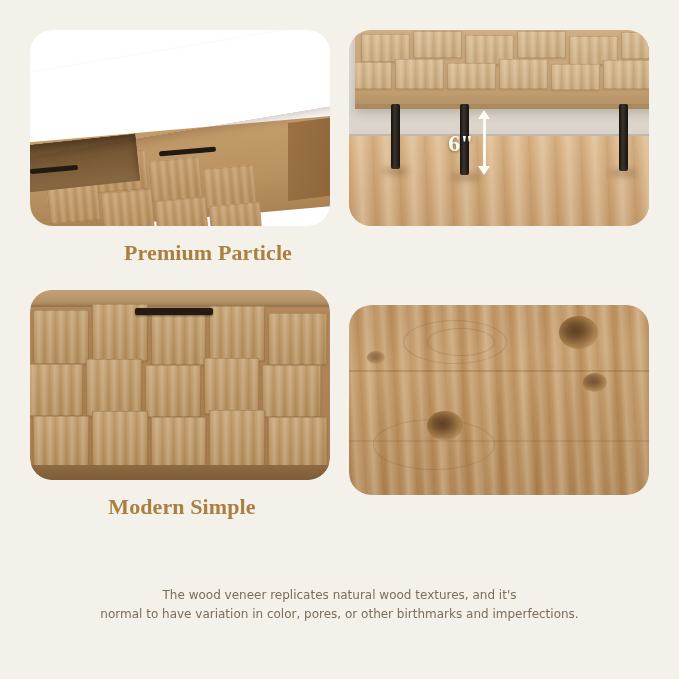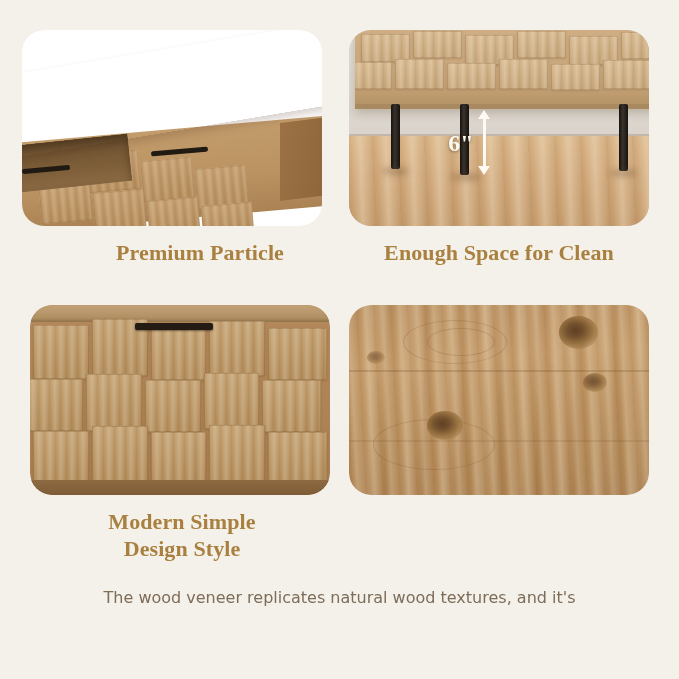--- a/index.html
+++ b/index.html
@@ -24,23 +24,23 @@
   .feature-grid {
     position: absolute;
     left: 0;
     top: 0;
     width: 679px;
     height: 579px;
   }
   .feature-cell {
     position: absolute;
   }
-  .cell-tl { left: 22px;  top: 30px;  width: 356px; height: 250px; }
+  .cell-tl { left: 30px;  top: 30px;  width: 356px; height: 250px; }
   .cell-tr { left: 349px; top: 30px;  width: 300px; height: 250px; }
-  .cell-bl { left: 30px;  top: 305px; width: 304px; height: 258px; }
+  .cell-bl { left: 30px;  top: 290px; width: 304px; height: 258px; }
   .cell-br { left: 349px; top: 305px; width: 300px; height: 258px; }
 
   .photo {
     position: relative;
     width: 300px;
     height: 196px;
     border-radius: 22px;
     overflow: hidden;
     background: #e8e0d4;
   }
@@ -268,21 +268,21 @@
 
   
   .footnote {
     position: absolute;
     left: 0;
     top: 586px;
     width: 679px;
     text-align: center;
     color: #7d6c58;
     font-family: "DejaVu Sans", "Liberation Sans", sans-serif;
-    font-size: 16px;
+    font-size: 12px;
     line-height: 1.55;
   }
   .footnote .fline { display: block; white-space: nowrap; }
 </style>
 </head>
 <body>
 
 <div class="page">
 
   <div class="feature-grid">
@@ -341,23 +341,20 @@
         <div class="p2-shadow" style="left:34%; top:73%; width:10%;"></div>
         <div class="p2-shadow" style="left:87%; top:71%; width:9%;"></div>
 
         <div class="p2-dim">
           <div class="p2-arrow up"></div>
           <div class="p2-dim-line"></div>
           <div class="p2-arrow down"></div>
           <div class="p2-dim-label">6"</div>
         </div>
       </div>
-      <div class="caption">
-        <span class="line">Enough Space for Clean</span>
-      </div>
     </div>
 
     <div class="feature-cell cell-bl">
       <div class="photo">
         <div class="p3-body">
           <div class="p3-rim"></div>
           <div class="p3-grid">
             <div class="p3-blk" style="left:0%;   top:2%;  width:19%; height:34%;"></div>
             <div class="p3-blk" style="left:20%;  top:-2%; width:19%; height:36%;"></div>
             <div class="p3-blk" style="left:40%;  top:3%;  width:19%; height:34%;"></div>
@@ -375,21 +372,20 @@
             <div class="p3-blk" style="left:40%;  top:70%; width:19%; height:31%;"></div>
             <div class="p3-blk" style="left:60%;  top:65%; width:19%; height:36%;"></div>
             <div class="p3-blk" style="left:80%;  top:70%; width:20%; height:31%;"></div>
           </div>
           <div class="p3-handle"></div>
           <div class="p3-base"></div>
         </div>
       </div>
       <div class="caption">
         <span class="line">Modern Simple</span>
-        <span class="line">Design Style</span>
       </div>
     </div>
 
     <div class="feature-cell cell-br">
       <div class="photo">
         <div class="p4-wood">
           <div class="p4-plank" style="top:34%;"></div>
           <div class="p4-plank" style="top:71%; opacity:.6;"></div>
           <div class="p4-swirl" style="left:18%; top:8%;  width:34%; height:22%;"></div>
           <div class="p4-swirl" style="left:26%; top:12%; width:22%; height:14%;"></div>
@@ -399,15 +395,16 @@
           <div class="p4-knot" style="left:78%;  top:36%; width:8%;  height:10%; opacity:.8;"></div>
           <div class="p4-knot" style="left:6%;   top:24%; width:6%;  height:7%;  opacity:.55;"></div>
         </div>
       </div>
     </div>
 
   </div>
 
   <div class="footnote">
     <span class="fline">The wood veneer replicates natural wood textures, and it's</span>
+    <span class="fline">normal to have variation in color, pores, or other birthmarks and imperfections.</span>
   </div>
 
 </div>
 
 </body></html>

